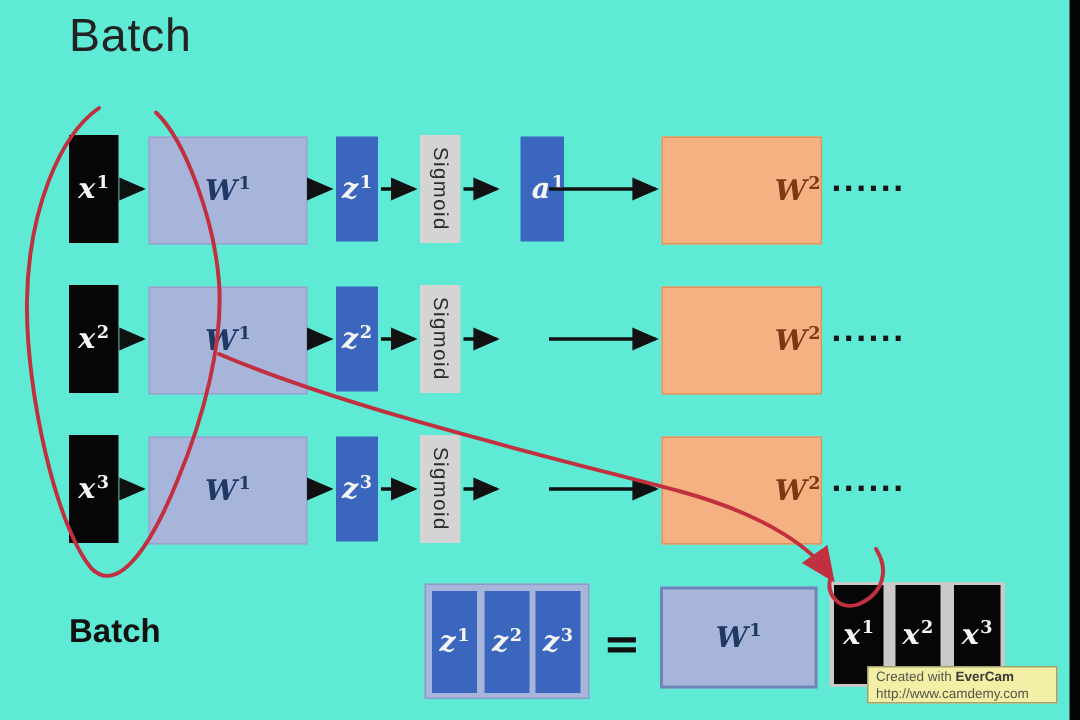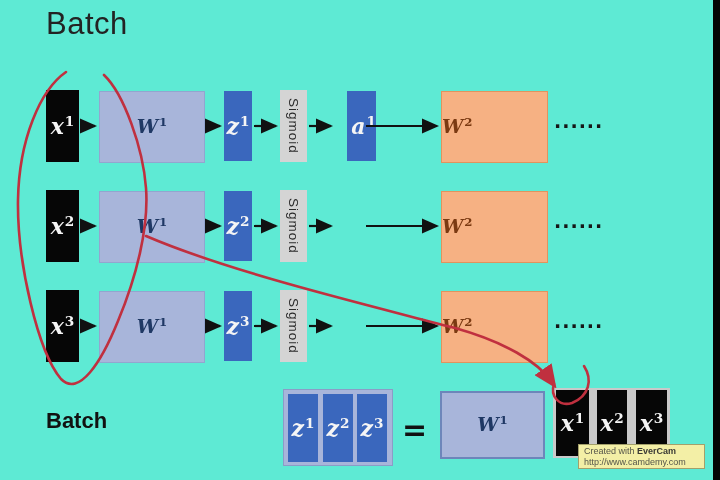--- a/index.html
+++ b/index.html
@@ -11,24 +11,24 @@
              display:flex;align-items:center;justify-content:center;}
   .row .w1box{position:absolute;left:99px;top:1px;width:104px;height:70px;background:#a8b5da;
               border:1px solid #93a5cf;display:flex;align-items:center;justify-content:center;}
   .row .zbox{position:absolute;left:224px;top:1px;width:28px;height:70px;background:#3a67bd;
              display:flex;align-items:center;justify-content:center;}
   .row .sigbox{position:absolute;left:280px;top:0;width:27px;height:72px;background:#d4d4d4;
                display:flex;align-items:center;justify-content:center;}
   .row .abox{position:absolute;left:347px;top:1px;width:29px;height:70px;background:#3a67bd;
              display:flex;align-items:center;justify-content:flex-end;}
   .row .w2box{position:absolute;left:441px;top:1px;width:105px;height:70px;background:#f6b183;
-              border:1px solid #e0945e;display:flex;align-items:center;justify-content:flex-start;}
+              border:1px solid #e0945e;display:flex;align-items:center;justify-content:flex-end;}
   .row .dots{position:absolute;left:554px;top:20px;font-weight:bold;font-size:19px;
              letter-spacing:1px;color:#161616;font-family:"DejaVu Sans",sans-serif;}
-  .m{font-family:"DejaVu Serif",serif;font-style:italic;font-weight:bold;font-size:22px;line-height:1;}
+  .m{font-family:"DejaVu Serif",serif;font-style:italic;font-weight:bold;font-size:19px;line-height:1;}
   .m sup{font-size:0.62em;font-style:normal;font-weight:bold;margin-left:1px;}
   .m.big{font-size:19px;}
   .navy{color:#1f3864;}
   .white{color:#f5f5f5;}
   .brown{color:#7b3a12;}
   .sigtext{writing-mode:vertical-rl;font-size:13.5px;color:#2b2b2b;letter-spacing:1px;}
   .batch-label{position:absolute;left:46px;top:408px;font-size:22px;font-weight:bold;color:#111;}
   .zgroup{position:absolute;left:283px;top:389px;width:110px;height:77px;background:#a8b5da;
           border:1px solid #8b9cc7;box-sizing:border-box;}
   .zgroup .zb{position:absolute;top:4px;width:30px;height:68px;background:#3a67bd;

